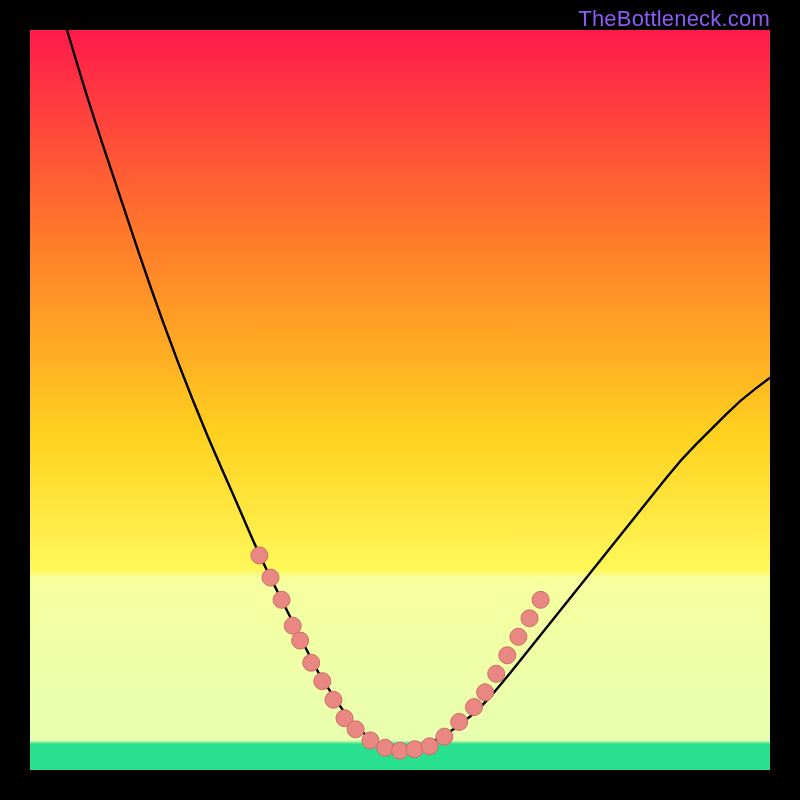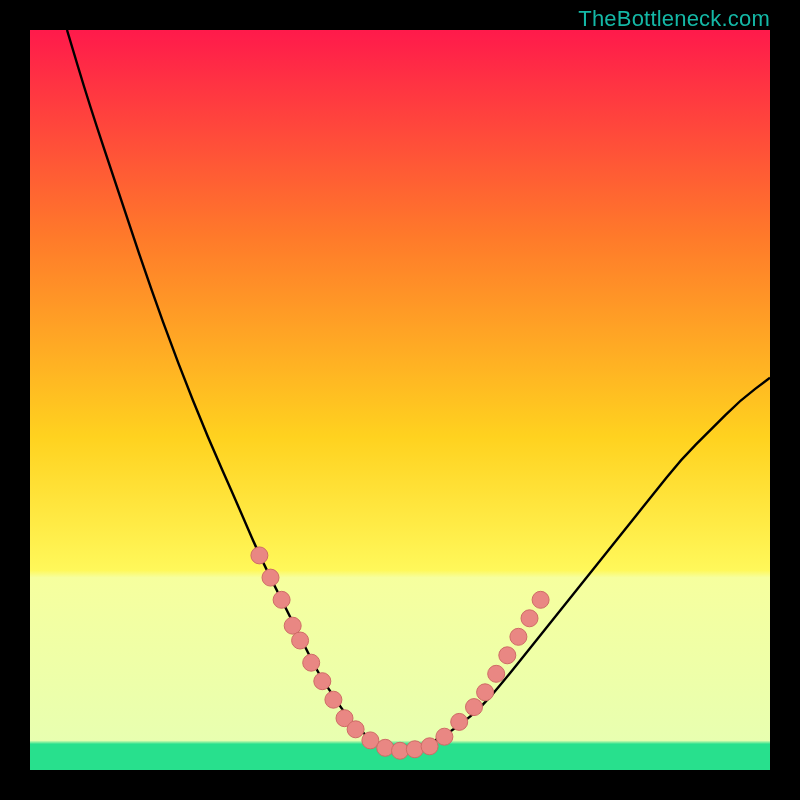--- a/index.html
+++ b/index.html
@@ -20,21 +20,21 @@
     position: absolute;
     left: 30px;
     top: 30px;
     width: 740px;
     height: 740px;
   }
   .watermark {
     position: absolute;
     top: 6px;
     right: 30px;
-    color: #14b8a6;
+    color: #8b5cf6;
     font-size: 22px;
     font-weight: 500;
     letter-spacing: 0.2px;
   }
   svg { display: block; }
 </style>
 </head>
 <body>
 
 <div class="frame">

